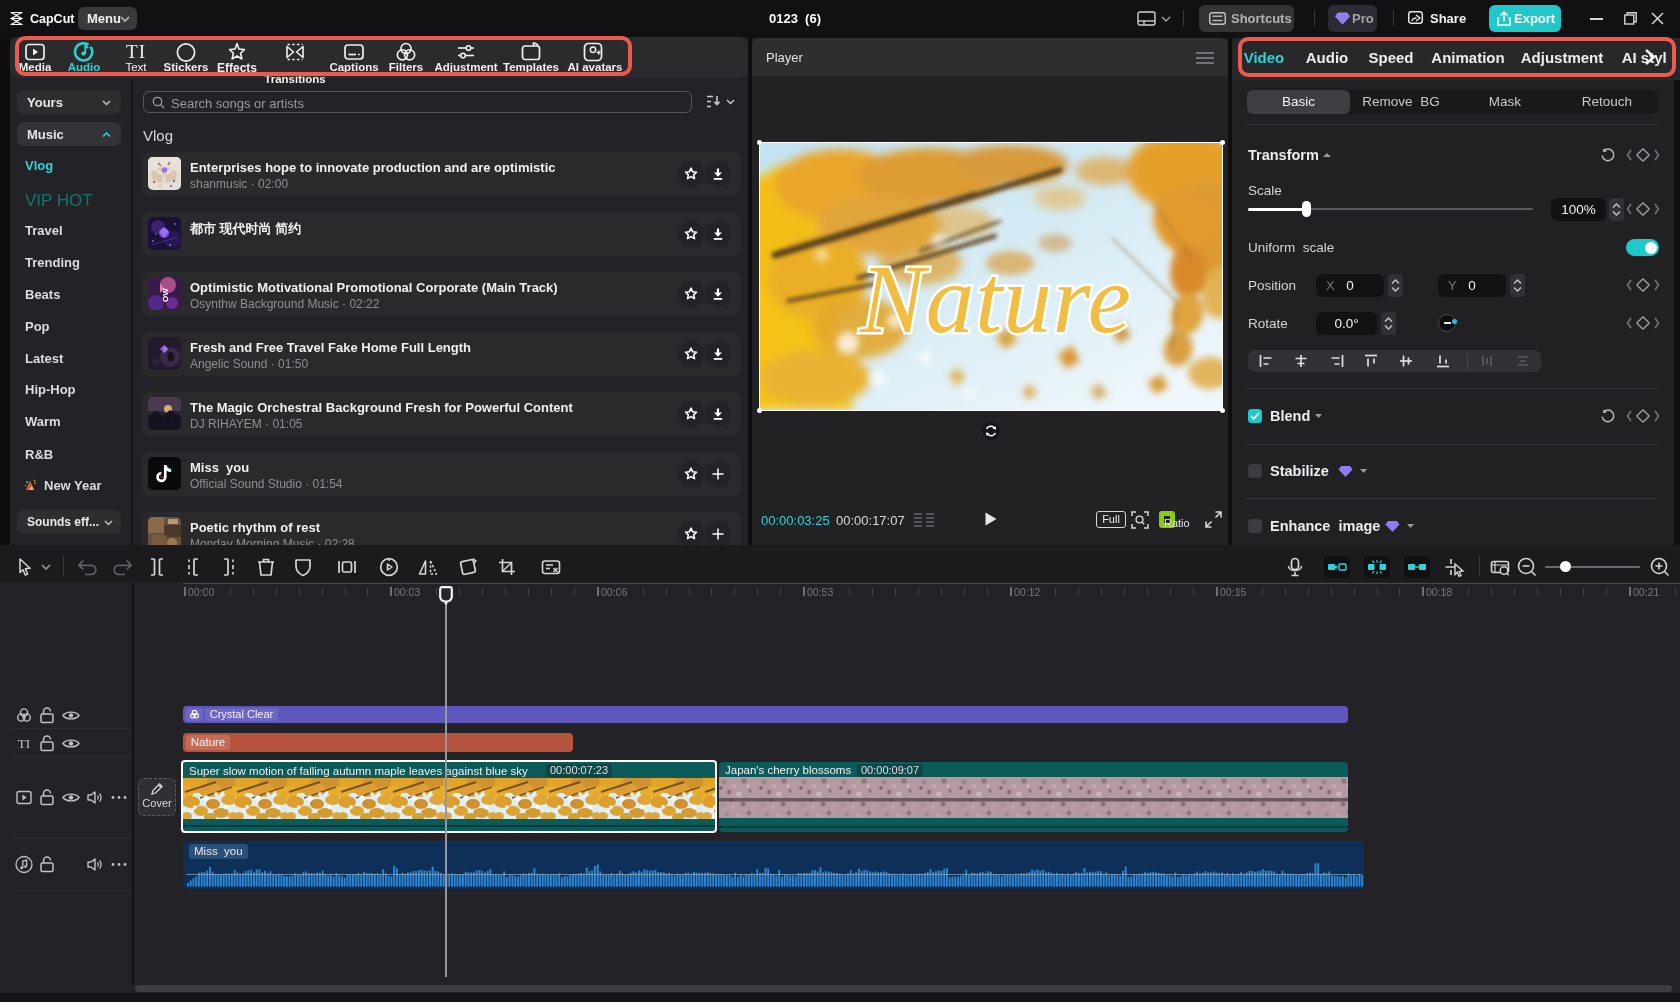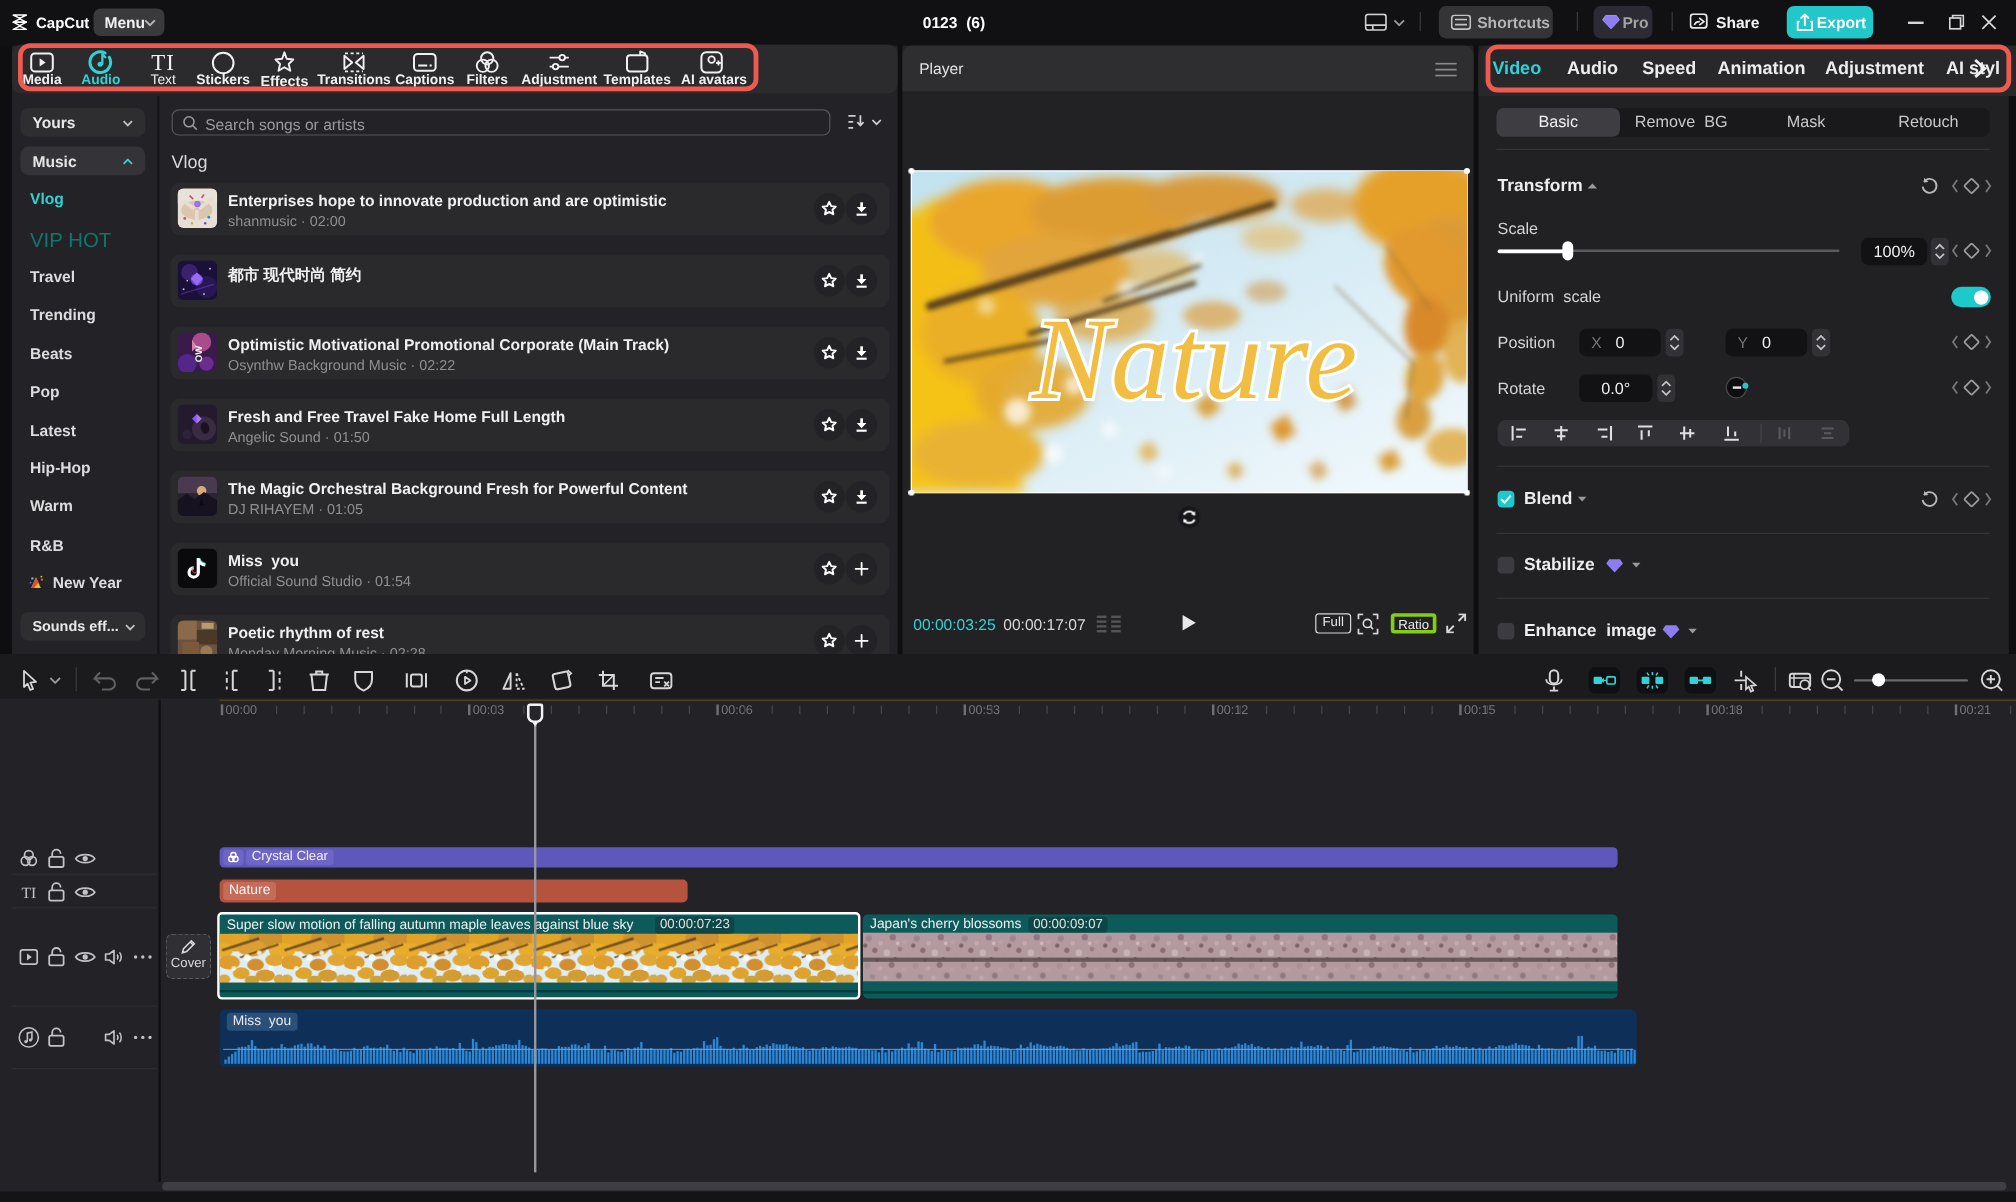--- a/index.html
+++ b/index.html
@@ -98,21 +98,21 @@
 <div class="abs" style="left:136px;top:61px;width:100px;text-align:center;font-size:11.5px;font-weight:bold;color:#f0f0f0;">Stickers</div>
 <svg width="22" height="22" viewBox="0 0 22 22" style="position:absolute;left:226px;top:41px;">
     <path d="M11 2.6 L12.9 8 L18.4 8.6 L14.6 12.3 L15.9 18 L11 15 L6.1 18 L7.4 12.3 L3.6 8.6 L9.1 8 Z" fill="none" stroke="#f0f0f0" stroke-width="1.6" stroke-linejoin="round"></path>
   </svg>
 <div class="abs" style="left:187px;top:61px;width:100px;text-align:center;font-size:12px;font-weight:bold;color:#f0f0f0;">Effects</div>
 <svg width="22" height="22" viewBox="0 0 22 22" style="position:absolute;left:284px;top:41px;">
     <path d="M3 5.5 L9.5 11 L3 16.5 Z" fill="none" stroke="#f0f0f0" stroke-width="1.6" stroke-linejoin="round"></path>
     <path d="M19 5.5 L12.5 11 L19 16.5 Z" fill="none" stroke="#f0f0f0" stroke-width="1.6" stroke-linejoin="round"></path>
     <path d="M3.5 3.5 L18.5 3.5 M3.5 18.5 L18.5 18.5" stroke="#f0f0f0" stroke-width="1.6" stroke-dasharray="2.5 2.2"></path>
   </svg>
-<div class="abs" style="left:245px;top:61px;width:100px;text-align:center;font-size:11.5px;font-weight:bold;color:#f0f0f0;">Transitions</div>
+<div class="abs" style="left:245px;top:73px;width:100px;text-align:center;font-size:11.5px;font-weight:bold;color:#f0f0f0;">Transitions</div>
 <svg width="22" height="22" viewBox="0 0 22 22" style="position:absolute;left:343px;top:41px;">
     <rect x="2" y="4" width="18" height="14" rx="3" fill="none" stroke="#f0f0f0" stroke-width="1.7"></rect>
     <line x1="5.5" y1="13.5" x2="13" y2="13.5" stroke="#f0f0f0" stroke-width="1.7"></line>
     <line x1="15" y1="13.5" x2="16.8" y2="13.5" stroke="#f0f0f0" stroke-width="1.7"></line>
   </svg>
 <div class="abs" style="left:304px;top:61px;width:100px;text-align:center;font-size:11.5px;font-weight:bold;color:#f0f0f0;">Captions</div>
 <svg width="22" height="22" viewBox="0 0 22 22" style="position:absolute;left:395px;top:41px;">
     <circle cx="11" cy="7.6" r="5.1" fill="none" stroke="#f0f0f0" stroke-width="1.6"></circle>
     <circle cx="7.4" cy="13.8" r="5.1" fill="none" stroke="#f0f0f0" stroke-width="1.6"></circle>
     <circle cx="14.6" cy="13.8" r="5.1" fill="none" stroke="#f0f0f0" stroke-width="1.6"></circle>
@@ -441,21 +441,21 @@
 <div class="abs" style="left:926px;top:525px;width:8px;height:2px;background:#55555a;"></div>
 <svg width="14" height="16" viewBox="0 0 14 16" style="position:absolute;left:984px;top:511px;">
     <path d="M1.5 1.5 L12.5 8 L1.5 14.5 Z" fill="#e8e8ea"></path>
   </svg>
 <div class="abs" style="left:1096px;top:511px;width:30px;height:17px;border:1px solid #d8d8da;border-radius:3px;text-align:center;font-size:11px;color:#e8e8ea;line-height:15px;">Full</div>
 <svg width="18" height="18" viewBox="0 0 18 18" style="position:absolute;left:1131px;top:511px;">
     <path d="M1 5 L1 1 L5 1 M13 1 L17 1 L17 5 M17 13 L17 17 L13 17 M5 17 L1 17 L1 13" fill="none" stroke="#d8d8da" stroke-width="1.5"></path>
     <circle cx="8.5" cy="8.5" r="3.4" fill="none" stroke="#d8d8da" stroke-width="1.4"></circle>
     <line x1="11" y1="11" x2="13.2" y2="13.2" stroke="#d8d8da" stroke-width="1.4"></line>
   </svg>
-<div class="abs" style="left:1159px;top:511px;width:38px;height:17px;border:3px solid #84cc16;border-radius:3px;text-align:center;font-size:11px;color:#e8e8ea;line-height:15px;">Ratio</div>
+<div class="abs" style="left:1159px;top:511px;width:16px;height:17px;border:5px solid #84cc16;border-radius:3px;text-align:center;font-size:11px;color:#e8e8ea;line-height:15px;">Ratio</div>
 <svg width="17" height="17" viewBox="0 0 17 17" style="position:absolute;left:1205px;top:511px;">
     <path d="M10.5 1 L16 1 L16 6.5 M16 1 L10.5 6.5 M6.5 16 L1 16 L1 10.5 M1 16 L6.5 10.5" fill="none" stroke="#d8d8da" stroke-width="1.6"></path>
   </svg>
 <div class="panel" style="left:1232px;top:38px;width:442px;height:507px;background:#212124;"></div>
 <div class="abs" style="left:1232px;top:38px;width:442px;height:42px;background:#28282b;border-radius:8px 8px 0 0;"></div>
 <div class="abs" style="left:1204px;top:49px;width:120px;text-align:center;font-size:15px;font-weight:bold;color:#2fd3d6;">Video</div>
 <div class="abs" style="left:1267px;top:49px;width:120px;text-align:center;font-size:15px;font-weight:bold;color:#ededf0;">Audio</div>
 <div class="abs" style="left:1331px;top:49px;width:120px;text-align:center;font-size:15px;font-weight:bold;color:#ededf0;">Speed</div>
 <div class="abs" style="left:1408px;top:49px;width:120px;text-align:center;font-size:15px;font-weight:bold;color:#ededf0;">Animation</div>
 <div class="abs" style="left:1502px;top:49px;width:120px;text-align:center;font-size:15px;font-weight:bold;color:#ededf0;">Adjustment</div>

